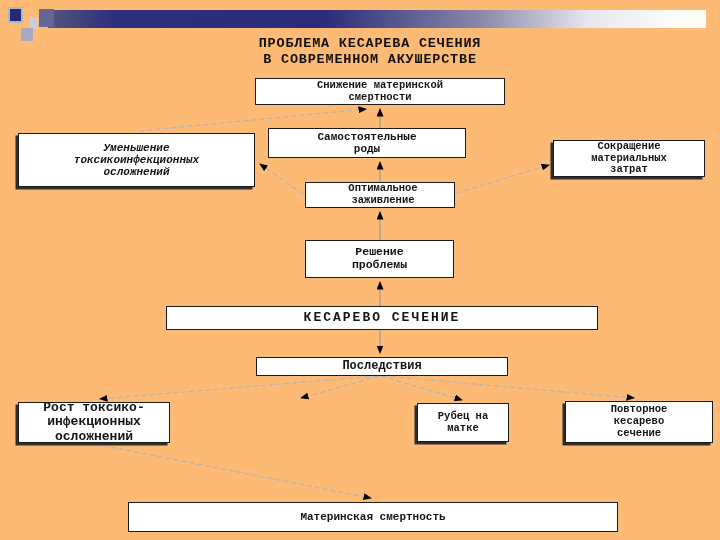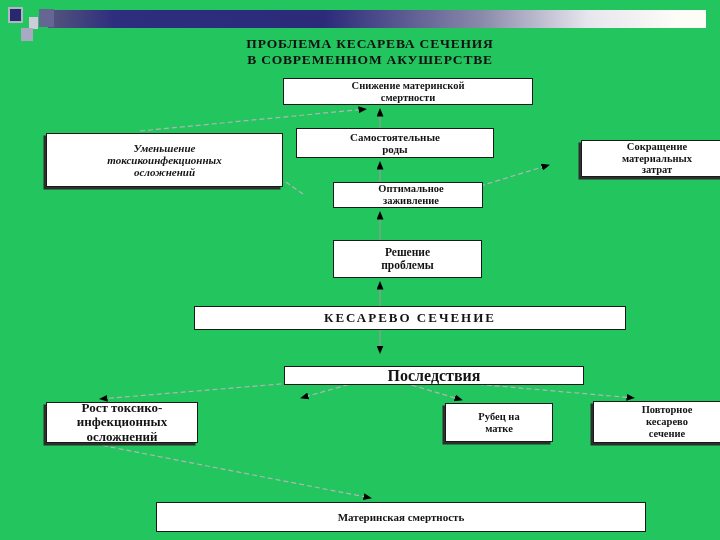--- a/index.html
+++ b/index.html
@@ -1,18 +1,18 @@
 <!DOCTYPE html>
 <html><head>
 <meta charset="utf-8">
 <style>
   html,body{margin:0;padding:0;background:#e9e9e9;}
   .slide{
-    position:relative;width:720px;height:540px;background:#22c55e;
-    overflow:hidden;font-family:Liberation Serif, serif;color:#141414;
+    position:relative;width:720px;height:540px;background:#fdba74;
+    overflow:hidden;font-family:Liberation Mono, monospace;color:#141414;
   }
   
   .accent-bar{
     position:absolute;left:48px;top:10px;width:658px;height:18px;
     background:linear-gradient(90deg,#55557d 0%,#2e2e7f 10%,#2b2b7a 42%,#8a8aaa 66%,#e6e6ee 82%,#fdfdf8 96%);
   }
   .sq{position:absolute;}
   .sq-navy{left:8px;top:7px;width:11px;height:12px;background:#28286e;border:2px solid #b4b4c6;}
   .sq-slate{left:39px;top:9px;width:15px;height:18px;background:#666695;}
   .sq-light{left:29px;top:17px;width:9px;height:12px;background:#cdcdd9;}
@@ -22,35 +22,34 @@
     position:absolute;left:160px;top:36px;width:420px;text-align:center;
     font-size:13.5px;font-weight:bold;letter-spacing:.8px;line-height:1.2;
     white-space:pre-line;color:#111;
   }
   
   .box{
     position:absolute;background:#ffffff;border:1.5px solid #1a1a1a;
     display:flex;align-items:center;justify-content:center;text-align:center;
     font-weight:bold;line-height:1.12;white-space:pre-line;box-sizing:border-box;
     color:#141414;
-    margin-left:28px;
   }
   .shadow{box-shadow:-2.5px 2.5px 0 #2e2e2e;}
   .italic{font-style:italic;}
   #box-snizhenie   {left:255px;top:78px; width:250px;height:27px;font-size:10.5px;}
   #box-umenshenie  {left:18px; top:133px;width:237px;height:54px;font-size:11px;}
   #box-samostoyat  {left:268px;top:128px;width:198px;height:30px;font-size:11px;}
   #box-sokrashch   {left:553px;top:140px;width:152px;height:37px;font-size:10.5px;}
   #box-optimalnoe  {left:305px;top:182px;width:150px;height:26px;font-size:10.5px;padding-left:6px;}
   #box-reshenie    {left:305px;top:240px;width:149px;height:38px;font-size:11.5px;}
   #box-kesarevo    {left:166px;top:306px;width:432px;height:24px;font-size:13px;letter-spacing:2px;}
-  #box-posledstv   {left:256px;top:366px;width:300px;height:19px;font-size:16px;}
+  #box-posledstv   {left:256px;top:357px;width:252px;height:19px;font-size:12px;}
   #box-rost        {left:18px; top:402px;width:152px;height:41px;font-size:13px;}
   #box-bolshie     {left:217px;top:401px;width:141px;height:42px;font-size:10.5px;}
-  #box-rubets      {left:417px;top:403px;width:108px;height:39px;font-size:10.5px;}
+  #box-rubets      {left:417px;top:403px;width:92px;height:39px;font-size:10.5px;}
   #box-povtornoe   {left:565px;top:401px;width:148px;height:42px;font-size:10.5px;}
   #box-materinsk   {left:128px;top:502px;width:490px;height:30px;font-size:11px;}
   
   .connectors{position:absolute;left:0;top:0;width:720px;height:540px;}
   .solid-line{stroke:#9a9a9a;stroke-width:1.2;fill:none;}
   .dashed-line{stroke:#b4b4b4;stroke-width:1.2;stroke-dasharray:5 3;fill:none;}
 </style>
 </head>
 <body>
 

